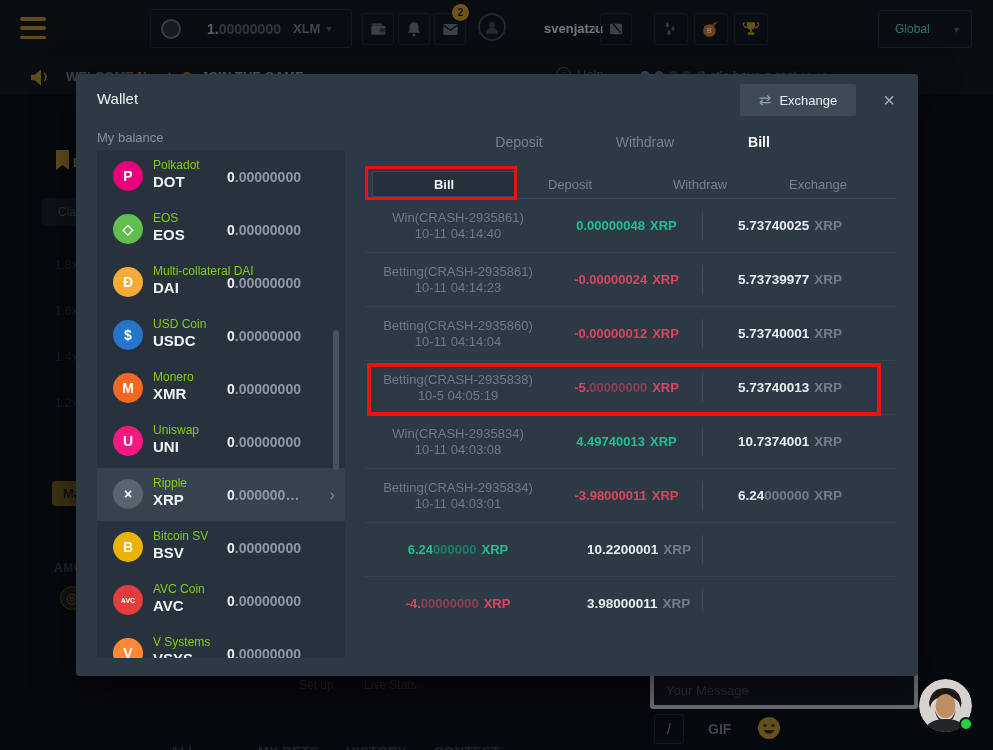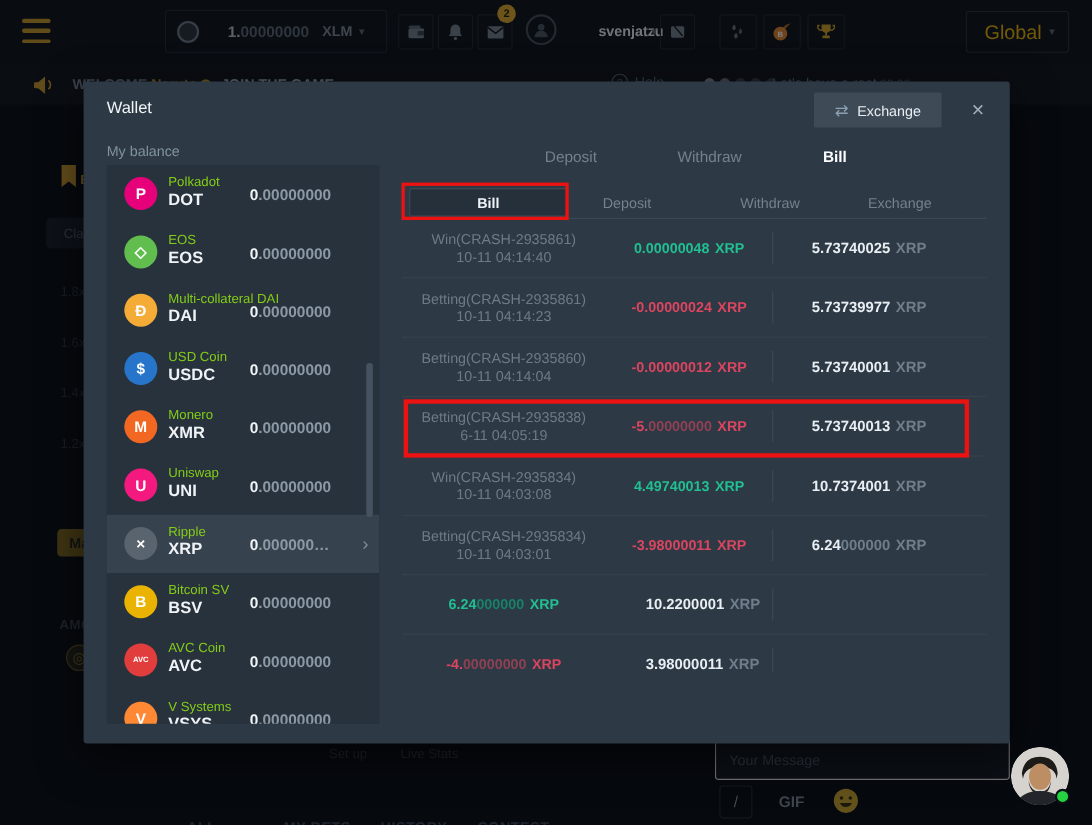--- a/index.html
+++ b/index.html
@@ -16,21 +16,21 @@
   .bal-num { margin-left:26px; font-size:14px; font-weight:bold; color:#b9c2cb; }
   .bal-num i { font-style:normal; color:#5e6a76; }
   .bal-cur { margin-left:12px; font-size:13px; font-weight:bold; color:#7e8a96; }
   .caret { font-size:10px; color:#5e6a76; margin-left:6px; }
   .tb-btn { position:absolute; top:13px; width:32px; height:32px; border:1px solid #222b36; border-radius:3px; display:flex; align-items:center; justify-content:center; }
   .badge { position:absolute; left:452px; top:4px; width:17px; height:17px; border-radius:50%; background:#dfa92c; color:#201d0d; font-size:10px; font-weight:bold; display:flex; align-items:center; justify-content:center; z-index:2; }
   .avatar-ring { position:absolute; left:478px; top:13px; width:28px; height:28px; border-radius:50%; border:2px solid #45505c; display:flex; align-items:center; justify-content:center; }
   .tb-user { position:absolute; left:544px; top:21px; font-size:13px; font-weight:bold; color:#e8edf2; }
   .tb-user-caret { position:absolute; left:586px; top:23px; }
   .global-btn { position:absolute; left:878px; top:10px; width:94px; height:38px; border:1px solid #2a3440; border-radius:3px; display:flex; align-items:center; justify-content:space-between; padding:0 12px 0 16px; }
-  .global-btn b { font-weight:normal; font-size:18px; color:#eab308; }
+  .global-btn b { font-weight:normal; font-size:12px; color:#5eead4; }
 
   
   .banner { position:absolute; left:0; top:57px; width:993px; height:38px; background:#11161d; z-index:1; }
   .banner-text { position:absolute; left:66px; top:12px; font-size:13px; font-weight:bold; white-space:nowrap; }
   .banner-text .w { color:#7a8591; }
   .banner-text .n { color:#c9992e; }
   .banner-text .j { color:#aeb8c2; }
   .swirl { display:inline-block; width:10px; height:10px; border-radius:50%; background:#c9992e; margin:0 5px -1px 3px; }
   .help-wrap { position:absolute; left:556px; top:10px; display:flex; align-items:center; gap:6px; }
   .help-q { width:15px; height:15px; border-radius:50%; border:1.5px solid #5b6875; color:#5b6875; font-size:9px; display:flex; align-items:center; justify-content:center; }
@@ -45,21 +45,21 @@
   .event-label { position:absolute; left:73px; top:156px; color:#c9992e; font-weight:bold; font-size:12px; z-index:1; }
   .classic-tab { position:absolute; left:42px; top:198px; width:50px; height:28px; background:#171f29; border-radius:4px; color:#515d69; font-size:12px; line-height:28px; padding-left:16px; z-index:1; }
   .axis-label { position:absolute; left:55px; font-size:12px; color:#2b3642; z-index:1; }
   .manual-btn { position:absolute; left:52px; top:481px; width:42px; height:25px; background:#7f671f; border-radius:4px; color:#23251a; font-weight:bold; font-size:13px; line-height:25px; padding-left:11px; z-index:1; }
   .amount-label { position:absolute; left:54px; top:561px; font-size:12px; font-weight:bold; letter-spacing:.5px; color:#38434f; z-index:1; }
   .bg-coin { position:absolute; left:60px; top:586px; width:24px; height:24px; border-radius:50%; background:#26261d; border:1px solid #6b5a25; color:#8a742f; font-size:14px; text-align:center; line-height:22px; z-index:1; }
 
   
   .setup-label { position:absolute; left:299px; top:678px; font-size:12px; color:#323e4a; z-index:1; }
   .livestats-label { position:absolute; left:364px; top:678px; font-size:12px; color:#323e4a; z-index:1; }
-  .msg-input { position:absolute; left:650px; top:672px; width:268px; height:37px; background:#141a23; border:1px solid #e5e5e5; border-radius:3px; color:#808c98; font-size:13px; padding:0 12px; z-index:1; font-family:"Liberation Sans",sans-serif; }
+  .msg-input { position:absolute; left:650px; top:672px; width:268px; height:37px; background:#141a23; border:4px solid #e5e5e5; border-radius:3px; color:#808c98; font-size:13px; padding:0 12px; z-index:1; font-family:"Liberation Sans",sans-serif; }
   .msg-input::placeholder { color:#515d6a; }
   .slash-btn { position:absolute; left:654px; top:714px; width:30px; height:30px; border:1px solid #252e39; border-radius:3px; color:#8b96a2; font-size:14px; display:flex; align-items:center; justify-content:center; z-index:1; }
   .gif-btn { position:absolute; left:708px; top:721px; font-size:14px; font-weight:bold; color:#7c8894; z-index:1; }
   .smiley { position:absolute; left:756px; top:715px; z-index:1; }
   .bottom-tabs { position:absolute; left:170px; top:744px; display:flex; gap:24px; z-index:1; }
   .bottom-tabs span { font-size:13px; font-weight:bold; letter-spacing:.5px; color:#3d4a57; width:64px; }
 
   
   .overlay { position:absolute; inset:0; background:rgba(3,6,10,.52); z-index:10; }
   .modal { position:absolute; left:76px; top:74px; width:842px; height:602px; background:#2d3944; border-radius:3px; box-shadow:0 12px 40px rgba(0,0,0,.55); z-index:20;padding-left:44px; }
@@ -416,21 +416,21 @@
         <div class="t-amt">
           <span class="main">-0.00000012</span><span class="dim"></span><span class="cur">XRP</span>
         </div>
         <div class="t-bal">
           <span class="main">5.73740001</span><span class="dim"></span><span class="cur">XRP</span>
         </div>
       </div>
         <div class="trow bet">
         <div class="t-label">
           <div>Betting(CRASH-2935838)</div>
-          <div>6-11 04:05:19</div>
+          <div>10-5 04:05:19</div>
         </div>
         <div class="t-amt">
           <span class="main">-5.</span><span class="dim">00000000</span><span class="cur">XRP</span>
         </div>
         <div class="t-bal">
           <span class="main">5.73740013</span><span class="dim"></span><span class="cur">XRP</span>
         </div>
       </div>
         <div class="trow win">
         <div class="t-label">

